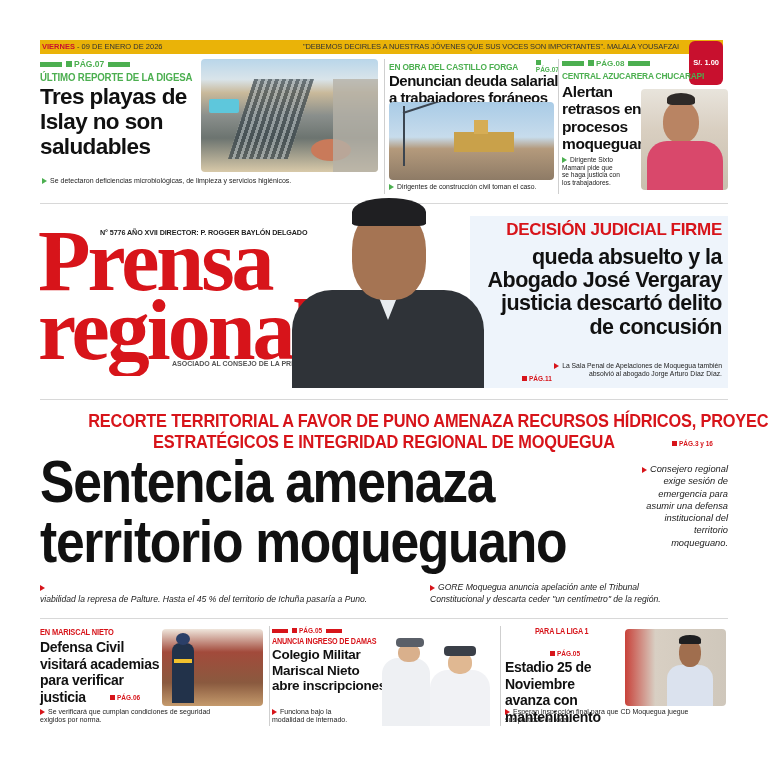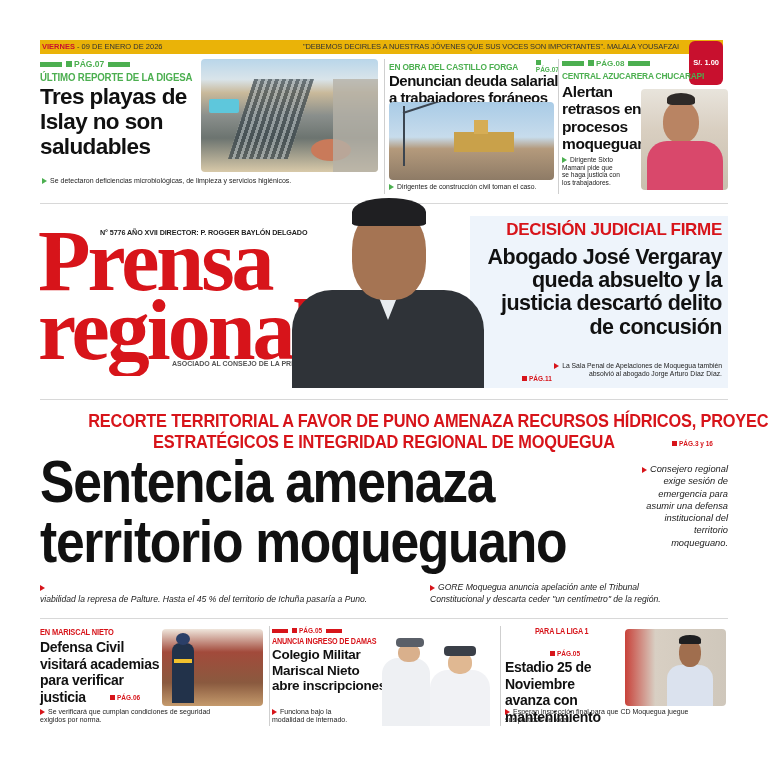--- a/index.html
+++ b/index.html
@@ -136,22 +136,22 @@
 
 <div class="abs jbox"></div>
 <div class="abs" style="left:292px; top:198px; width:192px; height:190px;">
   <div style="position:absolute; left:0; top:92px; width:192px; height:98px; background:#2f3338; border-radius:40px 40px 0 0;"></div>
   <div style="position:absolute; left:84px; top:92px; width:24px; height:30px; background:#e8ecef; clip-path:polygon(0 0,100% 0,50% 100%);"></div>
   <div style="position:absolute; left:60px; top:10px; width:74px; height:92px; background:#a57453; border-radius:45% 45% 42% 42%;"></div>
   <div style="position:absolute; left:60px; top:0px; width:74px; height:28px; background:#1f1f22; border-radius:50% 50% 10% 10%;"></div>
 </div>
 <div class="abs jkick" style="left:470px; top:220px; width:252px;">DECISIÓN JUDICIAL FIRME</div>
 <div class="abs jhead" style="left:470px; top:246px; width:252px;">
+  <div>queda absuelto y la</div>
   <div>Abogado José Vergaray</div>
-  <div>queda absuelto y la</div>
   <div>justicia descartó delito</div>
   <div>de concusión</div>
 </div>
 <div class="abs lead" style="left:490px; top:362px; width:232px; text-align:right; font-size:6.8px;">
   <div><span class="tri r"></span><span>La Sala Penal de Apelaciones de Moquegua también</span></div>
   <div>absolvió al abogado Jorge Arturo Díaz Díaz.</div>
 </div>
 <div class="abs red" style="left:522px; top:375px; font-size:6.5px; font-weight:bold;"><span class="sq redbg" style="width:5px;height:5px;"></span><span>PÁG.11</span></div>
 
 <div class="abs hline" style="left:40px; top:399px; width:688px;"></div>

